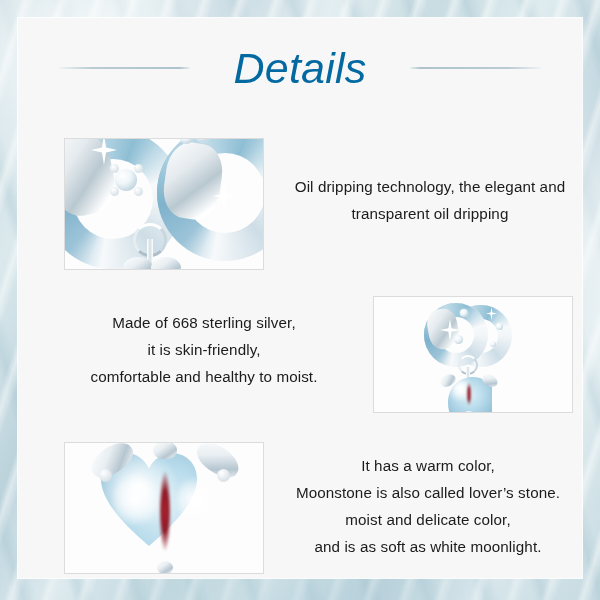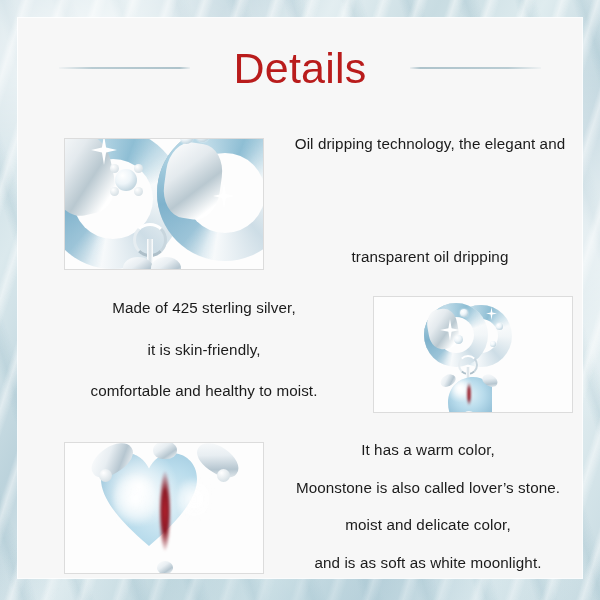--- a/index.html
+++ b/index.html
@@ -47,22 +47,22 @@
 
   
   .header {
     position:absolute; left:0; top:20px; width:100%; height:60px;
     display:flex; align-items:center; justify-content:center; gap:0;
   }
   .rule { height:2px; width:131px; flex:none; }
   .rule-l { background:linear-gradient(90deg,rgba(200,216,222,.15),#b9ccd3 25%,#aec3cb 92%,rgba(190,208,215,.2)); margin-right:44px; }
   .rule-r { background:linear-gradient(90deg,rgba(190,208,215,.2),#aec3cb 8%,#b9ccd3 75%,rgba(200,216,222,.15)); margin-left:44px; }
   .title {
-    font-size:43px; line-height:1; color:#b91c1c;
-    font-weight:400; letter-spacing:.2px; white-space:nowrap;
+    font-size:43px; line-height:1; color:#0369a1;
+    font-weight:400; letter-spacing:.2px; white-space:nowrap;font-style:italic;
   }
 
   
   .row { position:absolute; }
   .row-1 { left:28px; top:102px;  width:536px; height:152px; }
   .row-2 { left:28px; top:260px;  width:536px; height:137px; }
   .row-3 { left:28px; top:406px;  width:536px; height:152px; }
 
   
   .frame {
@@ -71,21 +71,21 @@
   }
   .frame-1 { left:18px;  top:18px;  width:200px; height:132px; }
   .frame-2 { left:327px; top:18px;  width:200px; height:117px; }
   .frame-3 { left:18px;  top:18px;  width:200px; height:132px; }
 
   .photo { position:absolute; inset:0; background:#fdfdfd; }
 
   
   .textblock {
     position:absolute; display:flex; flex-direction:column;
-    justify-content:space-between; align-items:center;
+    justify-content:center; align-items:center;
   }
   .textblock span {
     display:block; color:#1b1b1b; font-size:15.2px;
     line-height:27px; white-space:nowrap; letter-spacing:.1px;
   }
   .tb-1 { left:232px; top:10px;  width:304px; height:140px; }
   .tb-2 { left:8px;   top:16px;  width:300px; height:110px; }
   .tb-3 { left:228px; top:12px;  width:308px; height:140px; }
 
   
@@ -221,21 +221,21 @@
 
     <div class="textblock tb-1">
       <span>Oil dripping technology, the elegant and</span>
       <span>transparent oil dripping</span>
     </div>
   </div>
 
   <div class="row row-2">
 
     <div class="textblock tb-2">
-      <span>Made of 425 sterling silver,</span>
+      <span>Made of 668 sterling silver,</span>
       <span>it is skin-friendly,</span>
       <span>comfortable and healthy to moist.</span>
     </div>
 
     <div class="frame frame-2">
       <div class="photo">
         <div class="jw">
 
           <div class="hoop" style="left:76px; top:8px; width:62px; height:62px;"></div>
           <div class="enamel" style="left:76px; top:8px; width:62px; height:62px;"></div>

